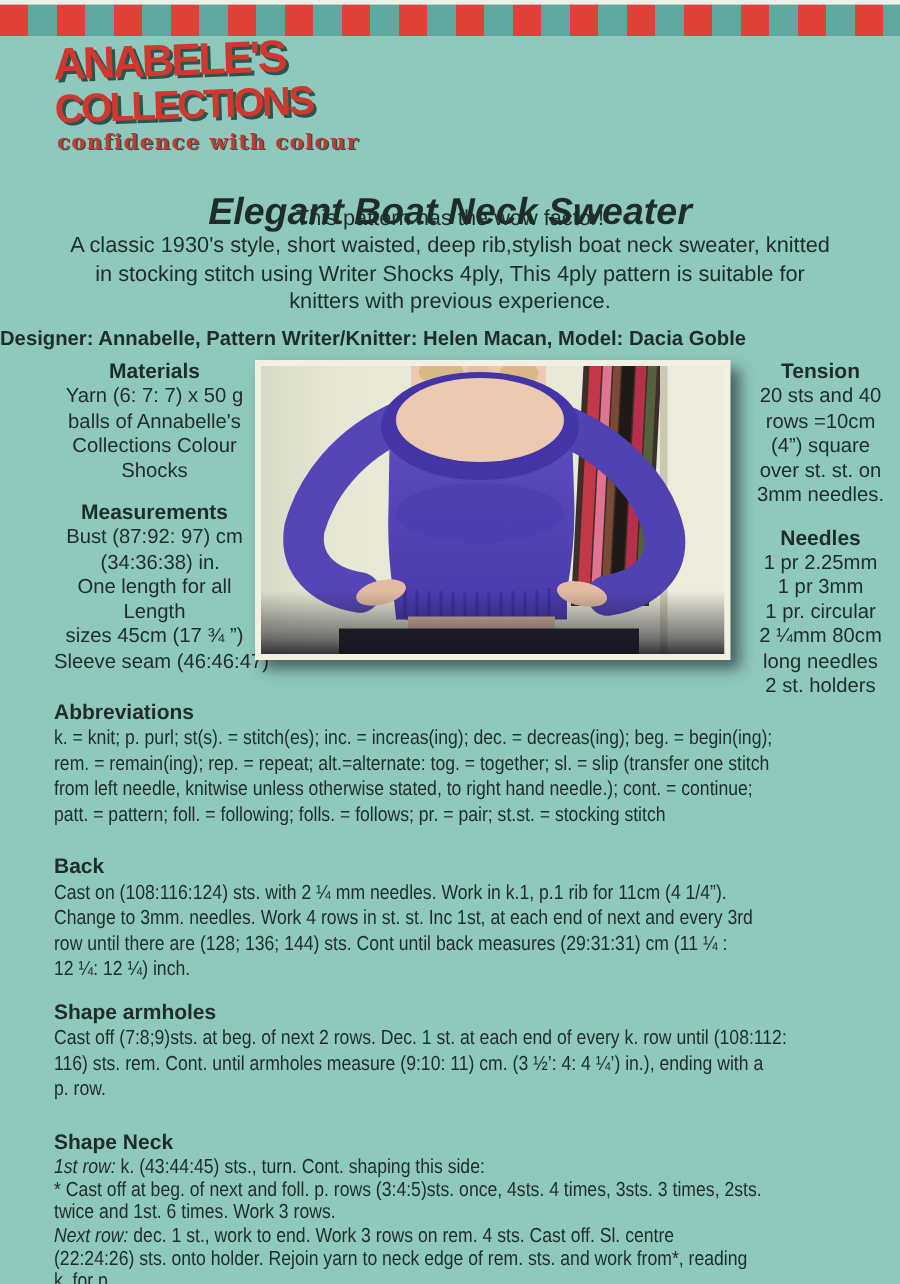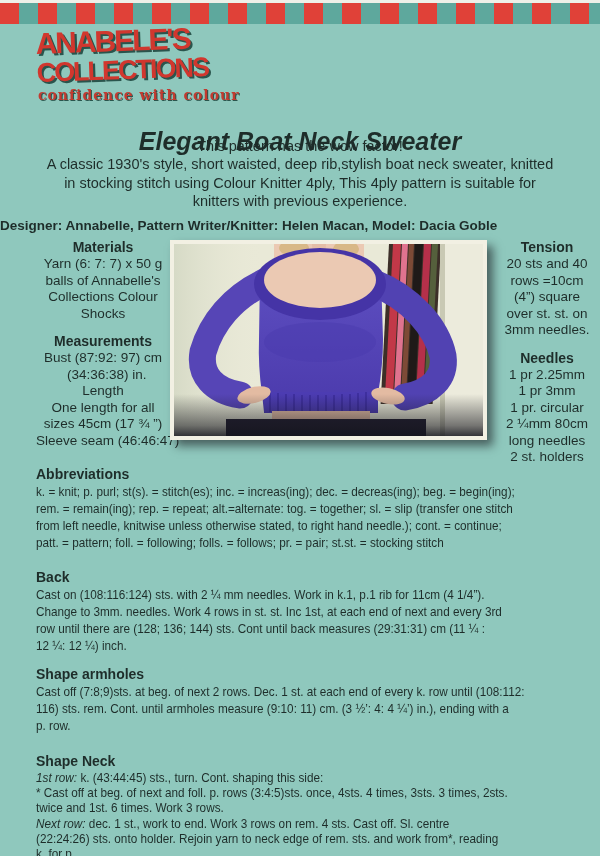--- a/index.html
+++ b/index.html
@@ -60,36 +60,36 @@
   <div class="logo">
     <div class="logo-l1">ANABELE'S</div>
     <div class="logo-l2">COLLECTIONS</div>
   </div>
   <div class="tagline">confidence with colour</div>
 
   <div class="title">Elegant Boat Neck Sweater</div>
   <div class="subtitle">This pattern has the wow factor!</div>
   <div class="desc">
     <div>A classic 1930's style, short waisted, deep rib,stylish boat neck sweater, knitted</div>
-    <div>in stocking stitch using Colour Knitter 4ply, This 4ply pattern is suitable for</div>
+    <div>in stocking stitch using Writer Shocks 4ply, This 4ply pattern is suitable for</div>
     <div>knitters with previous experience.</div>
   </div>
   <div class="credits">Designer: Annabelle, Pattern Writer/Knitter: Helen Macan, Model: Dacia Goble</div>
 
   <div class="col col-left">
     <div class="h">Materials</div>
     <div class="ln">Yarn (6: 7: 7) x 50 g</div>
     <div class="ln">balls of Annabelle's</div>
     <div class="ln">Collections Colour</div>
     <div class="ln">Shocks</div>
     <div class="h gap">Measurements</div>
     <div class="ln">Bust (87:92: 97) cm</div>
     <div class="ln">  (34:36:38) in.</div>
+    <div class="ln">One length for all</div>
     <div class="ln">Length</div>
-    <div class="ln">One length for all</div>
     <div class="ln">sizes 45cm (17 ¾ ”)</div>
     <div class="ln">Sleeve seam (46:46:47)</div>
   </div>
 
   <div class="col col-right">
     <div class="h">Tension</div>
     <div class="ln">20 sts and 40</div>
     <div class="ln">rows =10cm</div>
     <div class="ln">(4”) square</div>
     <div class="ln">over st. st. on</div>

